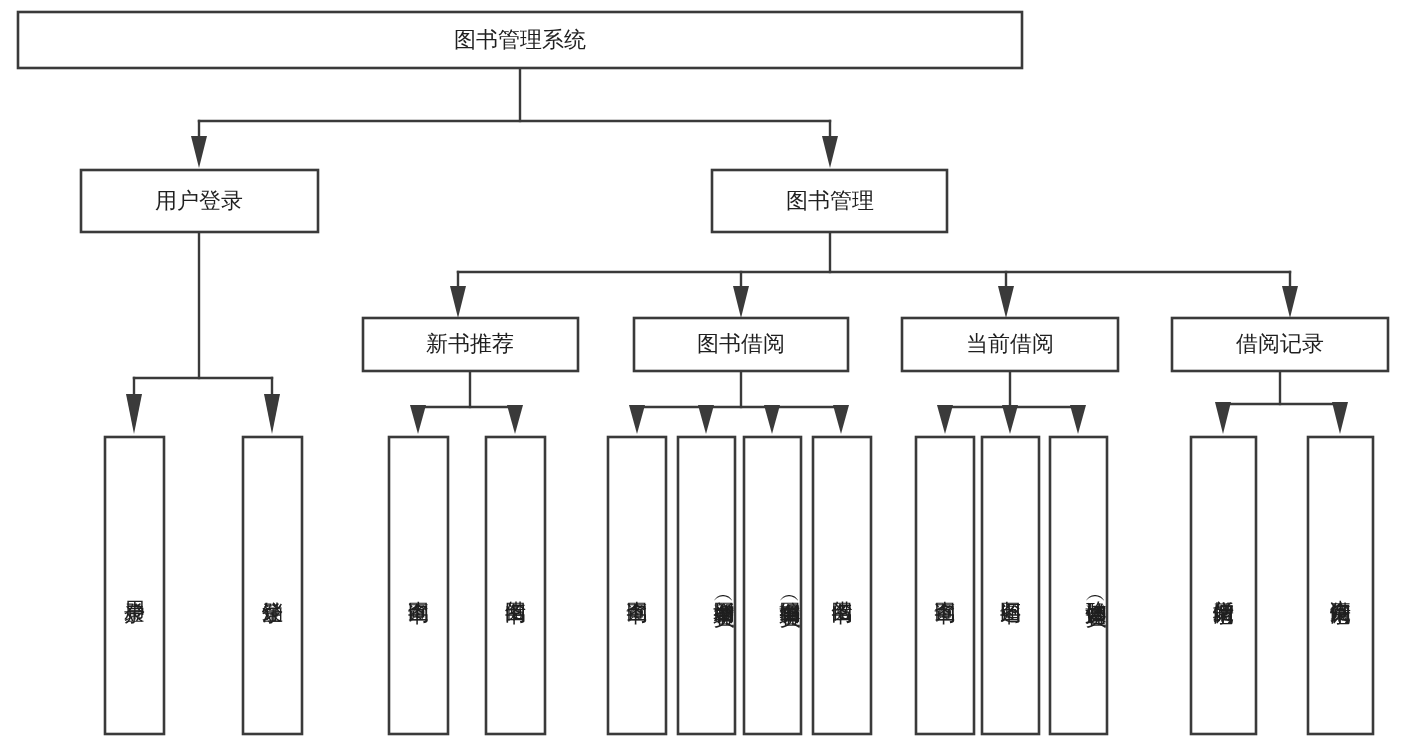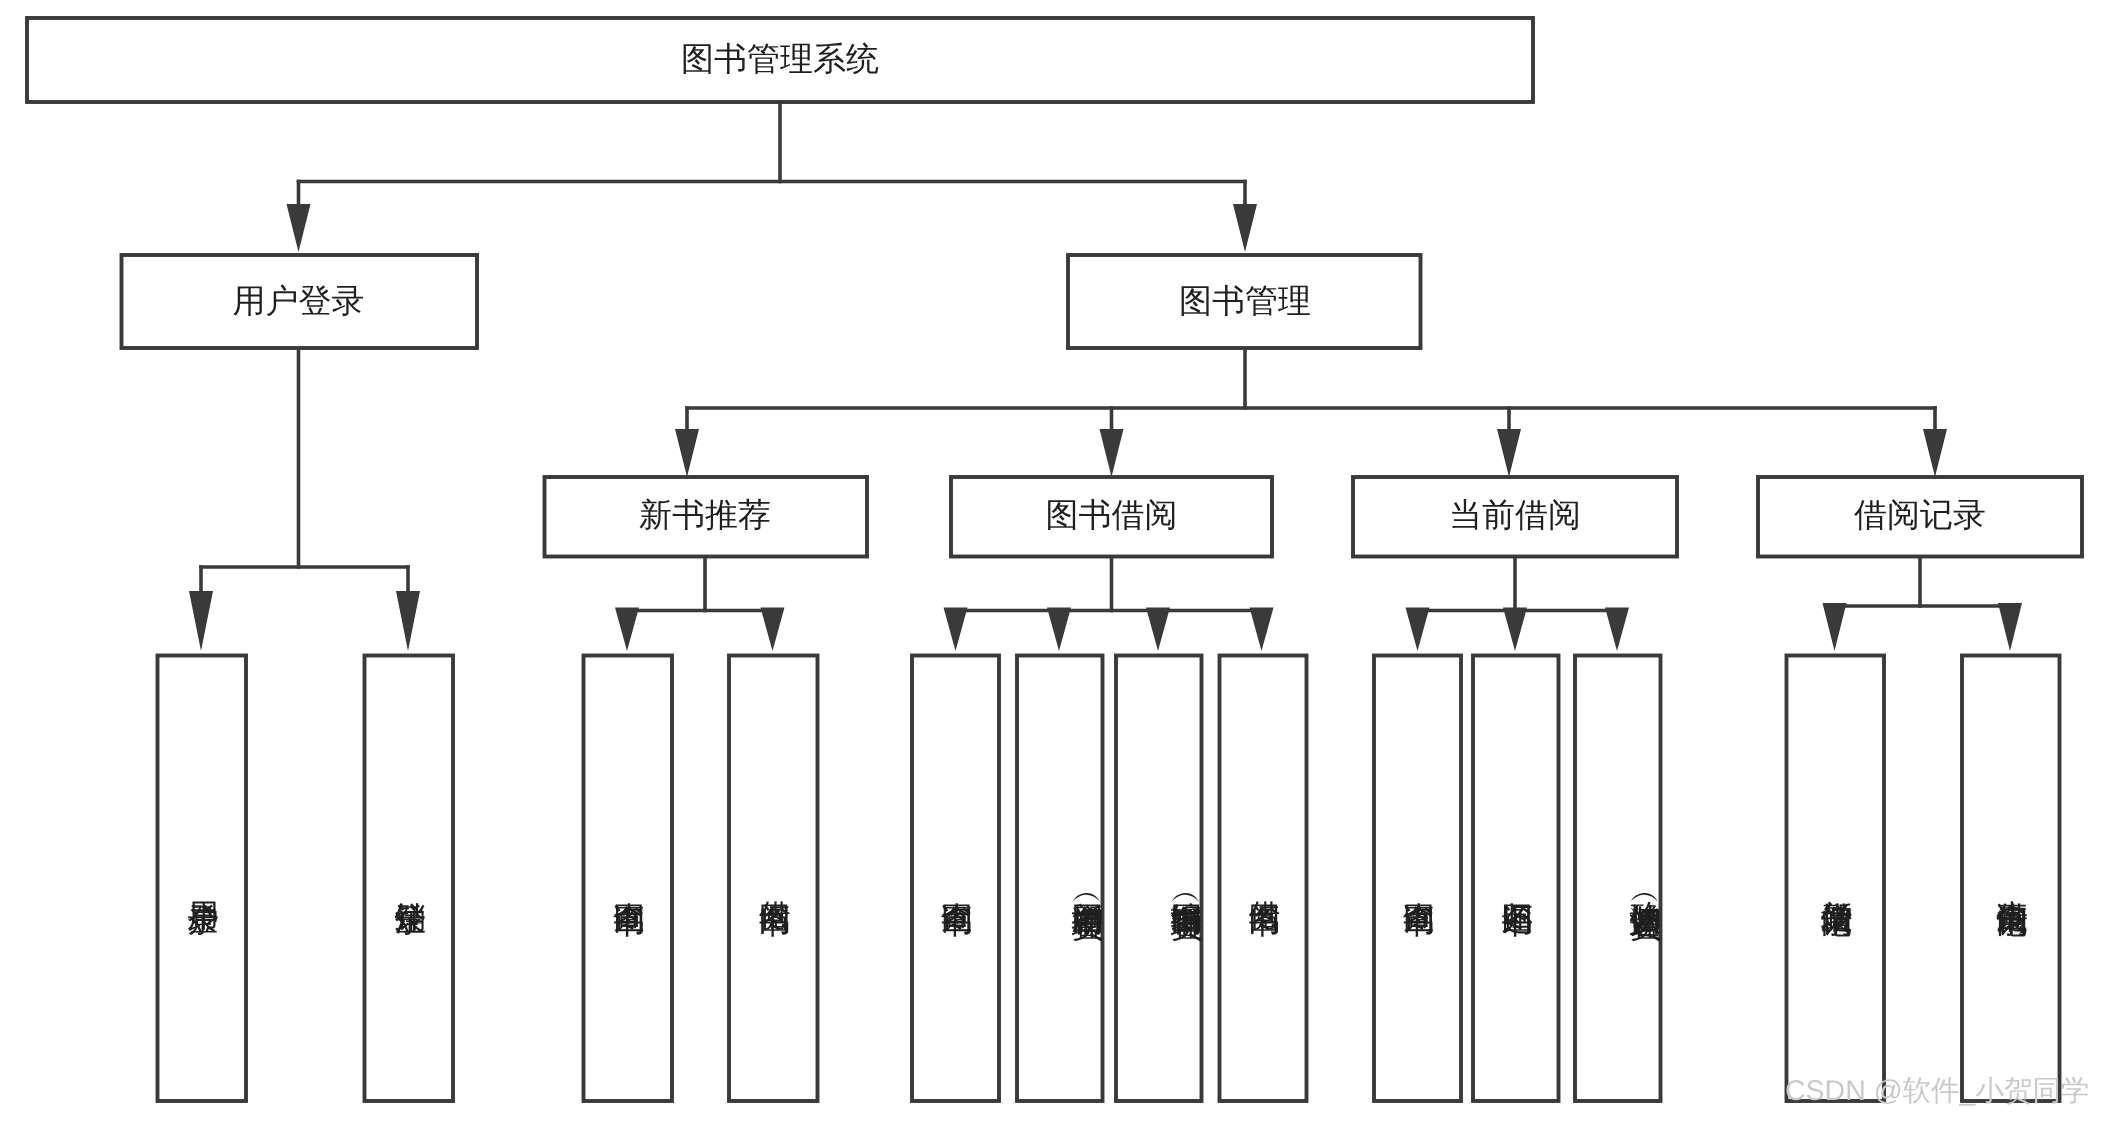--- a/index.html
+++ b/index.html
@@ -194,15 +194,14 @@
   <div class="vlabel" style="left:744px; top:446px; width:57px; height:285px;">编辑图书（管理员）</div>
   <div class="vlabel centered" style="left:813px; top:437px; width:58px; height:297px;">借阅图书</div>
 
   <div class="vlabel centered" style="left:916px; top:437px; width:58px; height:297px;">查询图书</div>
   <div class="vlabel centered" style="left:982px; top:437px; width:57px; height:297px;">归还图书</div>
   <div class="vlabel" style="left:1050px; top:446px; width:57px; height:285px;">确认归还（管理员）</div>
 
   <div class="vlabel centered" style="left:1191px; top:437px; width:65px; height:297px;">新增借阅记录</div>
   <div class="vlabel centered" style="left:1308px; top:437px; width:65px; height:297px;">查询借阅记录</div>
 
-  <div class="watermark" style="left:1190px; top:714px;">CSDN @软件_小贺同学</div>
 
 </div>
 
 </body></html>

